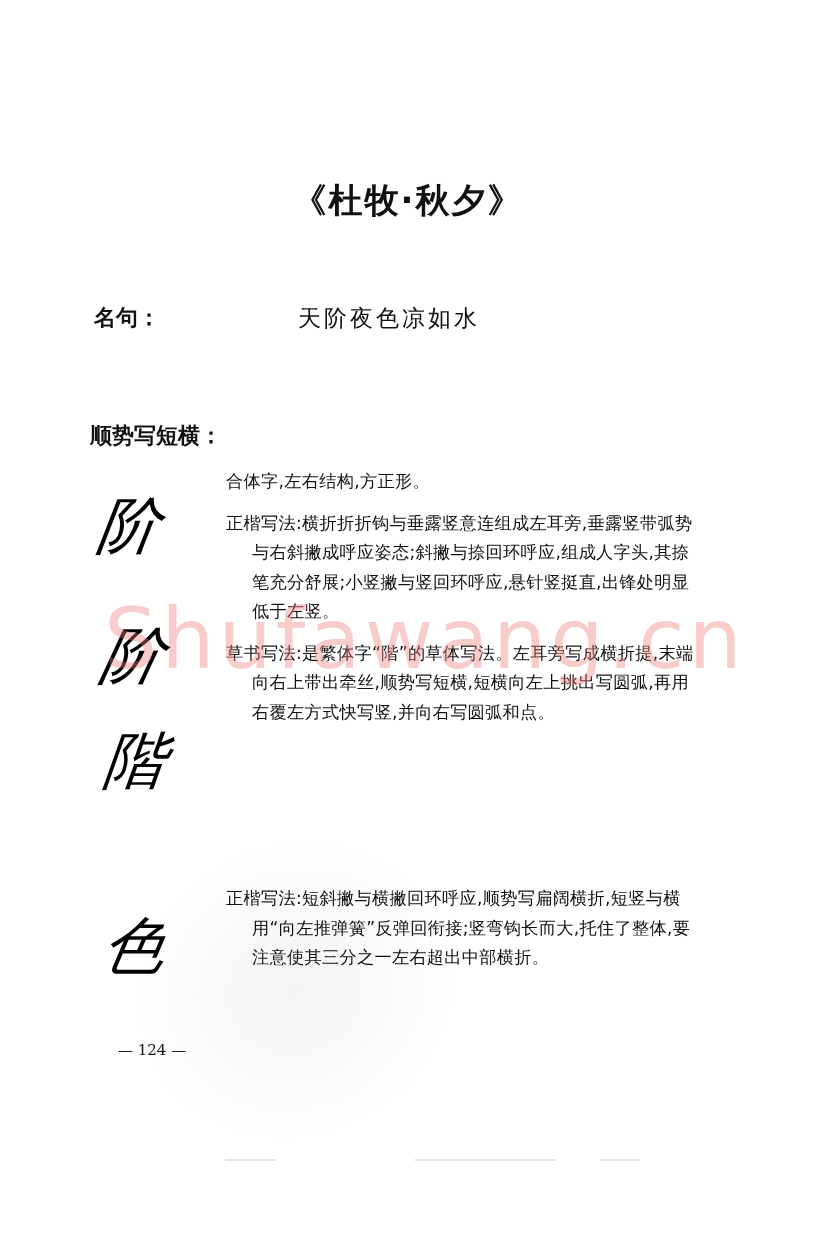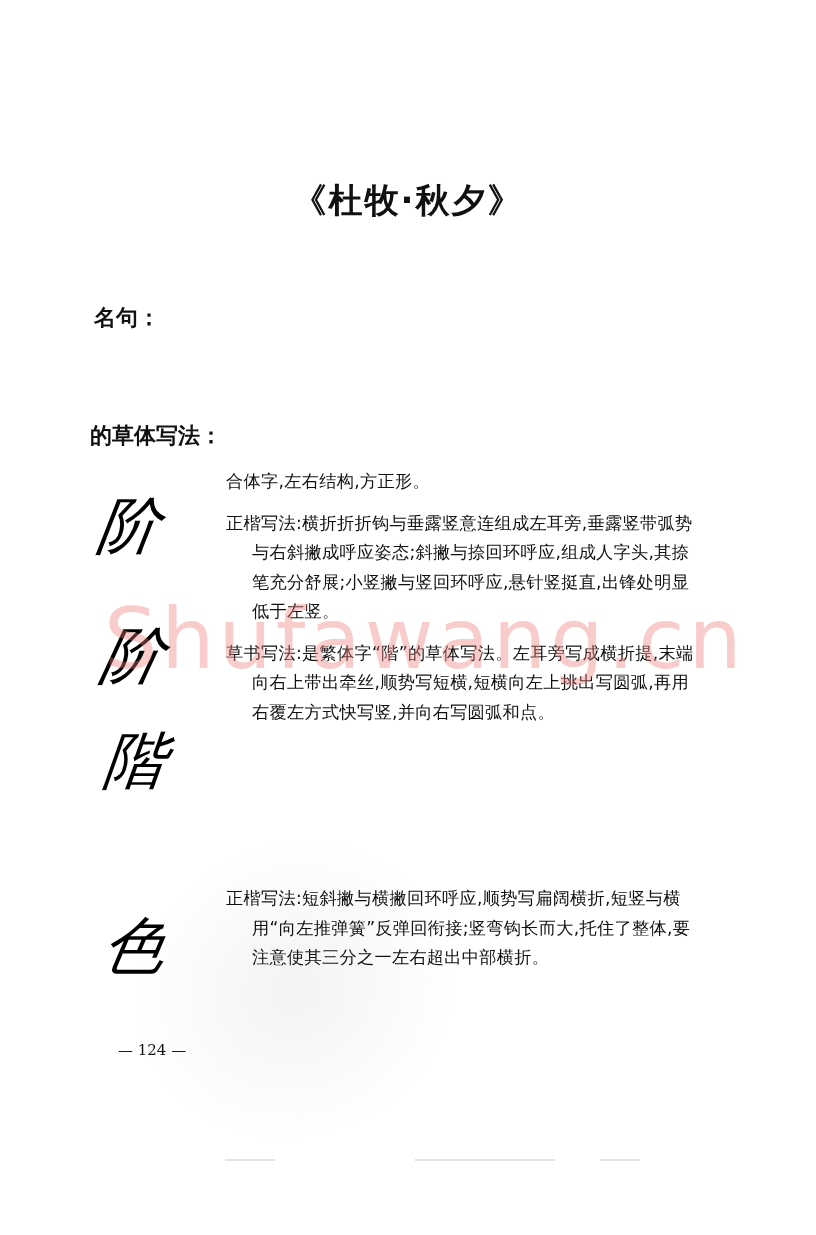--- a/index.html
+++ b/index.html
@@ -36,23 +36,24 @@
 </head>
 <body>
 
 <div class="page">
   <div class="smudge"></div>
 
   <div class="title">《杜牧·秋夕》</div>
 
   <div class="label quote">名句：</div>
   <div class="quote-lines">
+    <div>天阶夜色凉如水</div>
   </div>
 
-  <div class="label form">的草体写法：</div>
+  <div class="label form">顺势写短横：</div>
 
   <div class="glyph g1">阶</div>
   <div class="glyph g2">阶</div>
   <div class="glyph g3">階</div>
 
   <div class="para" style="top:455px;">
     <p class="p flat">合体字,左右结构,方正形。</p>
     <p class="p">正楷写法:横折折折钩与垂露竖意连组成左耳旁,垂露竖带弧势与右斜撇成呼应姿态;斜撇与捺回环呼应,组成人字头,其捺笔充分舒展;小竖撇与竖回环呼应,悬针竖挺直,出锋处明显低于左竖。</p>
     <p class="p">草书写法:是繁体字“階”的草体写法。左耳旁写成横折提,末端向右上带出牵丝,顺势写短横,短横向左上挑出写圆弧,再用右覆左方式快写竖,并向右写圆弧和点。</p>
   </div>

